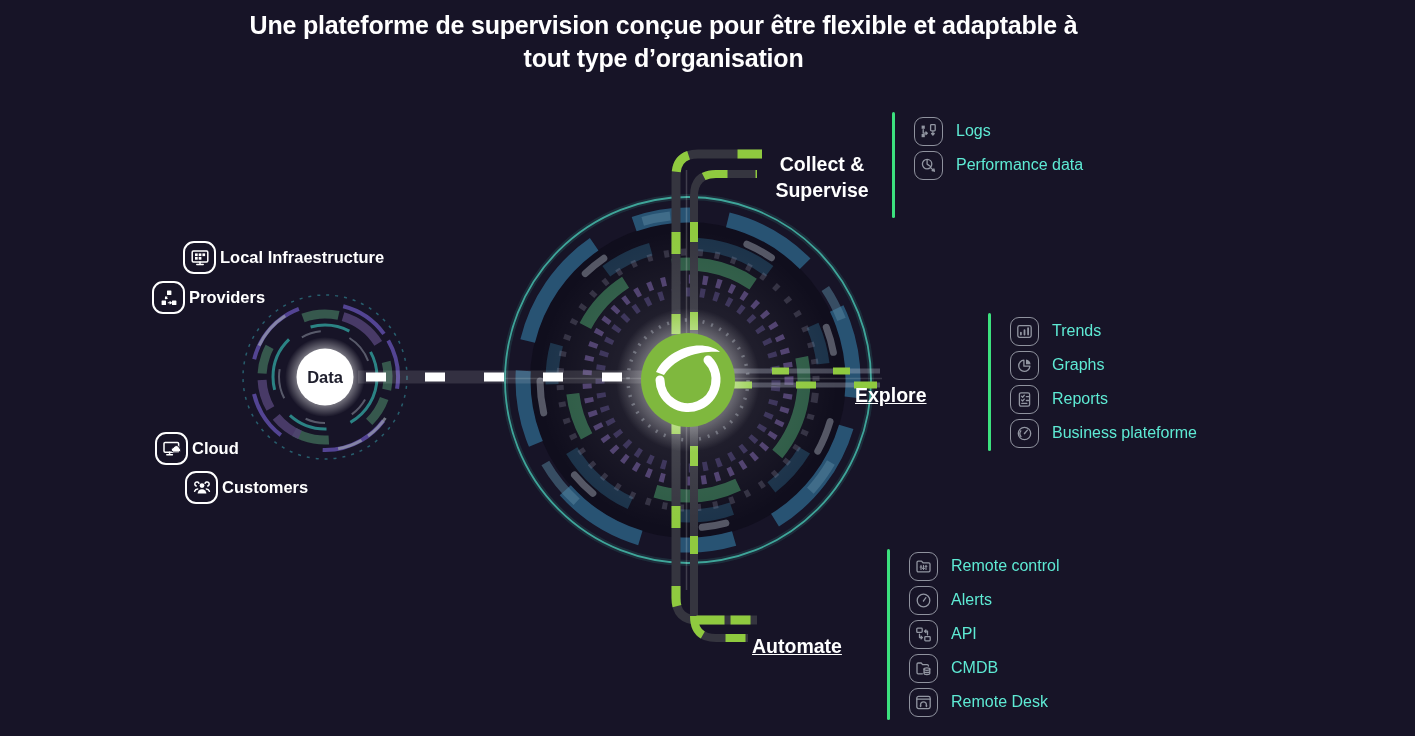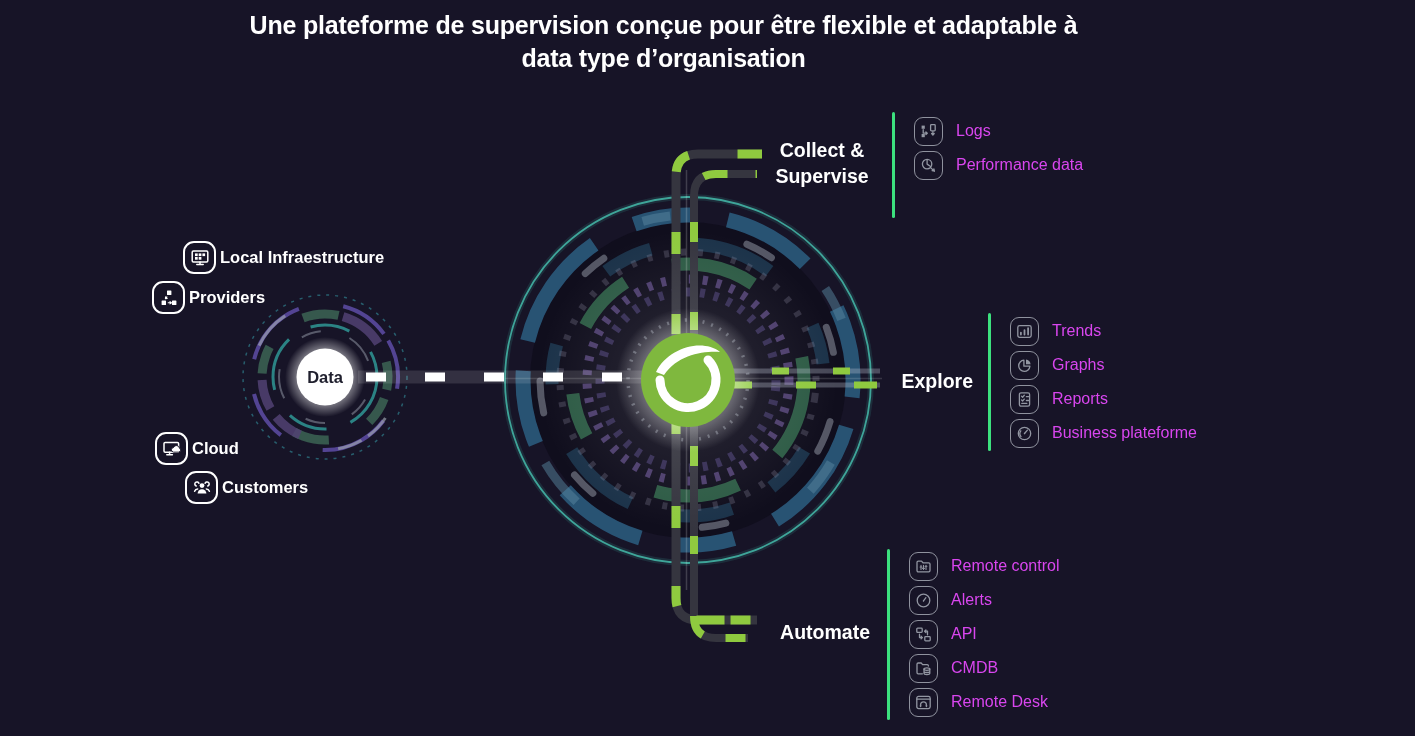--- a/index.html
+++ b/index.html
@@ -19,42 +19,42 @@
   .source{position:absolute;display:flex;align-items:center;gap:4px;}
   .src-icon{
     width:33px;height:33px;box-sizing:border-box;flex:0 0 33px;
     border:2px solid #ffffff;border-radius:11px;color:#ffffff;
     display:flex;align-items:center;justify-content:center;
   }
   .src-icon svg{width:20px;height:20px;stroke:currentColor;fill:none;
     stroke-width:1.5;stroke-linecap:round;stroke-linejoin:round;}
   .src-label{color:#fff;font-size:16.5px;font-weight:600;white-space:nowrap;}
   
-  .grp-title{position:absolute;color:#fff;font-weight:bold;font-size:19.5px;line-height:25.5px;}
-  .t-center{text-align:center;} .t-right{text-align:right;}
+  .grp-title{position:absolute;color:#fff;font-weight:bold;font-size:19.5px;line-height:25.5px;margin-top:14px;}
+  .t-center{text-align:center;} .t-right{text-decoration:underline;}
   .accent-line{position:absolute;width:3px;border-radius:2px;background:#3ce17e;}
   .grp-items{position:absolute;display:flex;flex-direction:column;}
   .grp-item{display:flex;align-items:center;height:34px;gap:13px;}
   .itm-icon{
     width:29px;height:29px;box-sizing:border-box;flex:0 0 29px;
     border:1.5px solid #8f929e;border-radius:9px;color:#9296a2;
     display:flex;align-items:center;justify-content:center;
   }
   .itm-icon svg{width:17px;height:17px;stroke:currentColor;fill:none;
     stroke-width:1.3;stroke-linecap:round;stroke-linejoin:round;}
-  .itm-label{color:#d946ef;font-size:16px;font-weight:500;white-space:nowrap;}
+  .itm-label{color:#5eead4;font-size:16px;font-weight:500;white-space:nowrap;}
 </style>
 </head>
 <body>
 
 <div id="canvas">
 
   <div class="title">
     <div>Une plateforme de supervision conçue pour être flexible et adaptable à</div>
-    <div>data type d’organisation</div>
+    <div>tout type d’organisation</div>
   </div>
 
   <svg class="layer" style="left:478px;top:170px" width="420" height="420" viewBox="0 0 420 420">
     <g transform="translate(210,210)" fill="none">
       <circle r="158" fill="rgba(8,6,18,0.45)" stroke="none"></circle>
       <circle r="183" stroke="#3fae9f" stroke-width="6" opacity="0.16"></circle>
       <circle r="183" stroke="#43b3a4" stroke-width="1.8" opacity="0.9"></circle>
       <circle r="165" stroke="#2a5a7c" stroke-width="15" stroke-dasharray="75 30 120 45 60 35 90 55" opacity="0.9" transform="rotate(-20)"></circle>
       <circle r="165" stroke="#58869f" stroke-width="9" stroke-dasharray="35 260 50 300 28 180" opacity="0.5" transform="rotate(30)"></circle>
       <circle r="148" stroke="#9aa0ad" stroke-width="7" stroke-linecap="round" stroke-dasharray="26 70 32 120 24 150 28 90" opacity="0.5" transform="rotate(130)"></circle>

